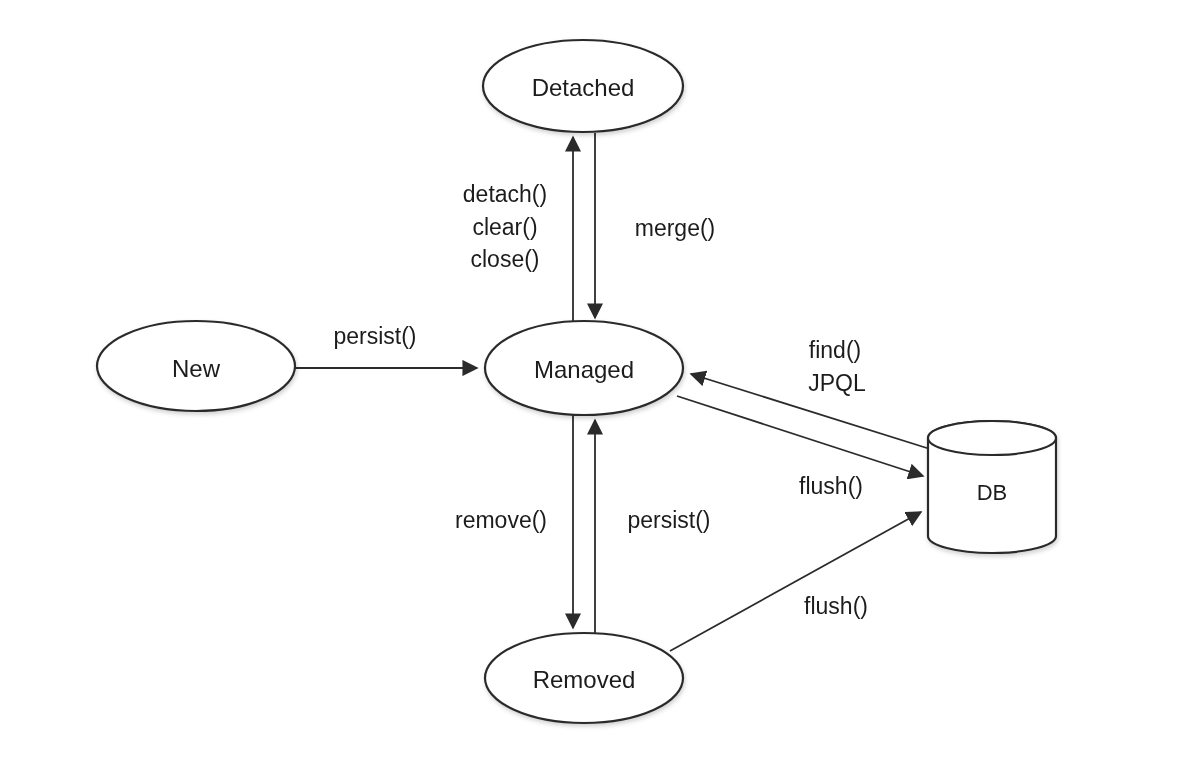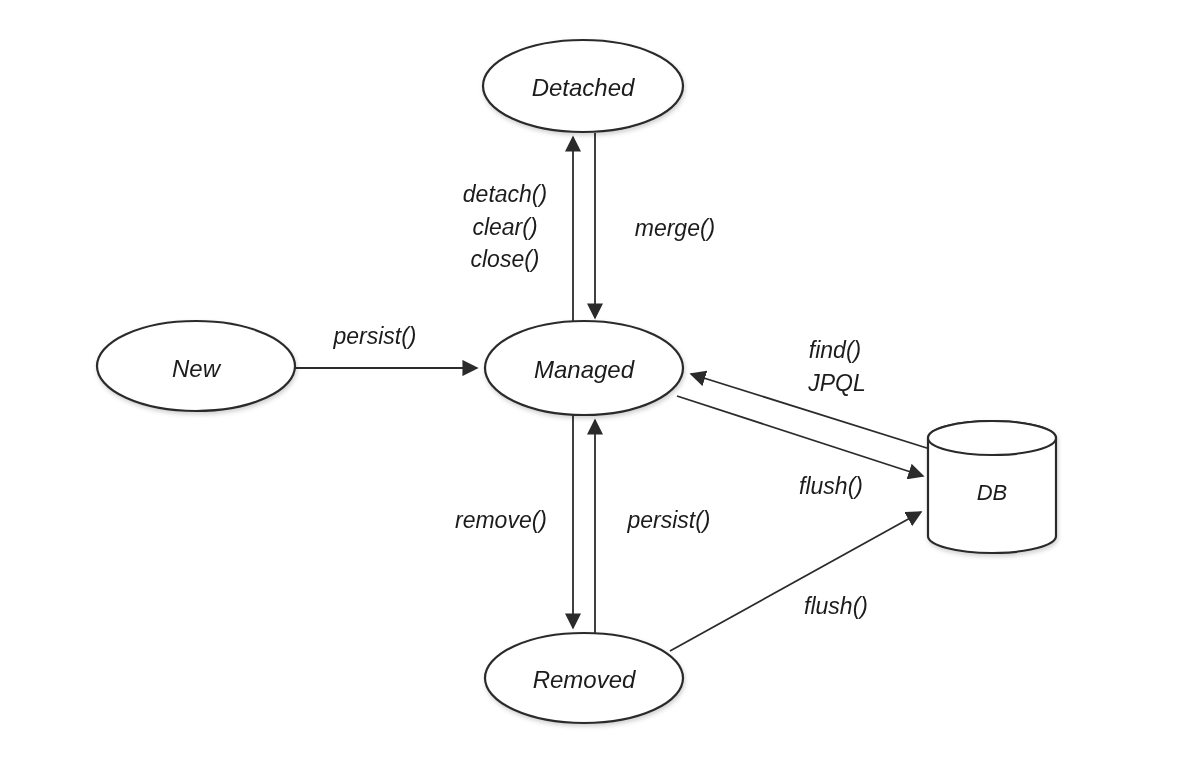--- a/index.html
+++ b/index.html
@@ -7,21 +7,20 @@
     padding: 0;
     background: var(--bg, #ffffff);
     font-family: "Liberation Sans", sans-serif;
   }
   .canvas {
     position: relative;
     width: 1184px;
     height: 782px;
     background: var(--bg, #ffffff);
     overflow: hidden;
-    font-style: italic;
   }
   svg { display: block; }
   .node-shape {
     fill: var(--fill, #ffffff);
     stroke: var(--stroke, #2b2b2b);
     stroke-width: 2.2;
   }
   .edge-line {
     fill: none;
     stroke: var(--stroke, #2b2b2b);

